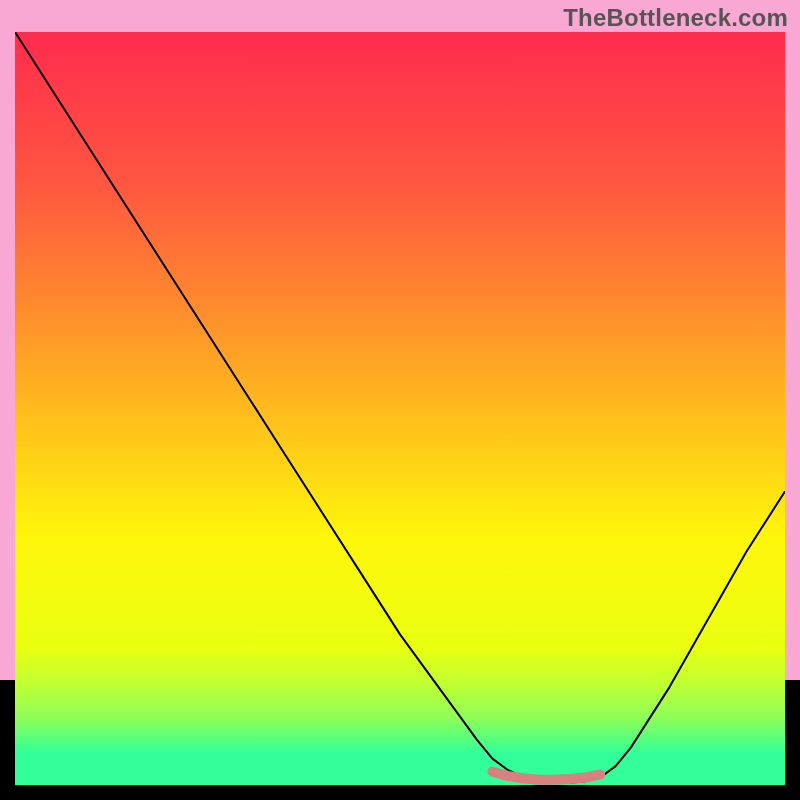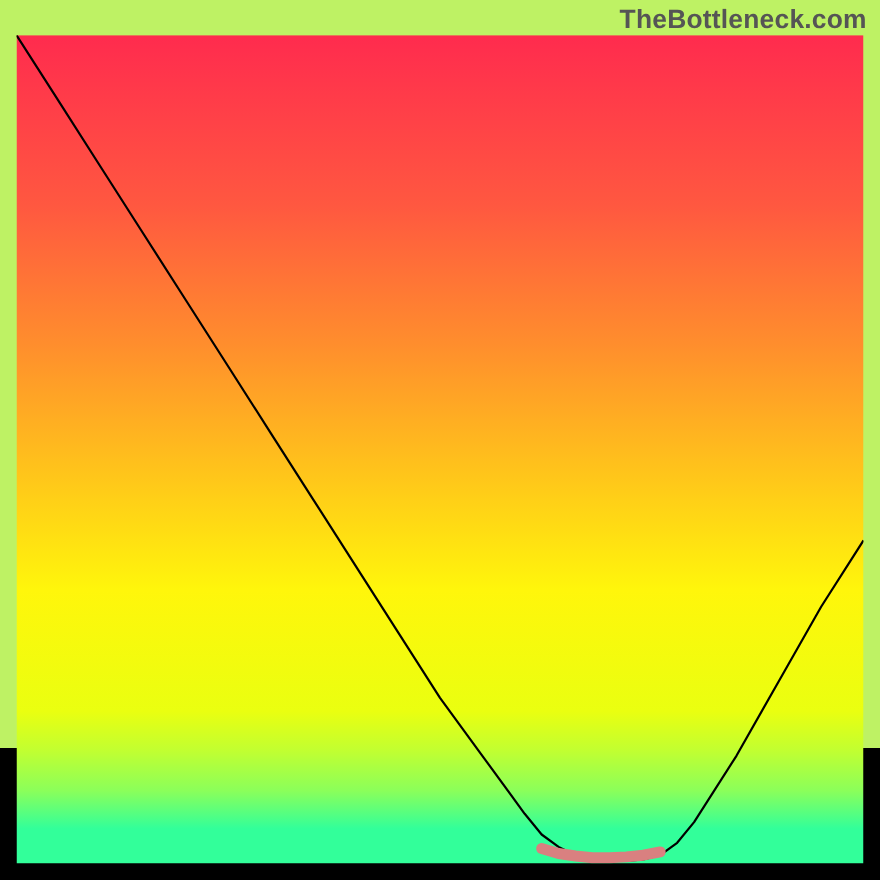--- a/index.html
+++ b/index.html
@@ -1,17 +1,17 @@
 <!DOCTYPE html>
 <html><head>
 <meta charset="utf-8">
 <style>
   * { margin: 0; padding: 0; box-sizing: border-box; }
   html, body { width: 800px; height: 800px; background: #000; overflow: hidden; }
-  .frame { position: relative; width: 800px; height: 680px; background: #bef264; }
+  .frame { position: relative; width: 800px; height: 680px; background: #f9a8d4; }
   .watermark {
     position: absolute;
     top: 4px;
     right: 12px;
     color: #555;
     font-family: Arial, Helvetica, sans-serif;
     font-size: 24px;
     font-weight: bold;
     letter-spacing: 0.2px;
     z-index: 5;

